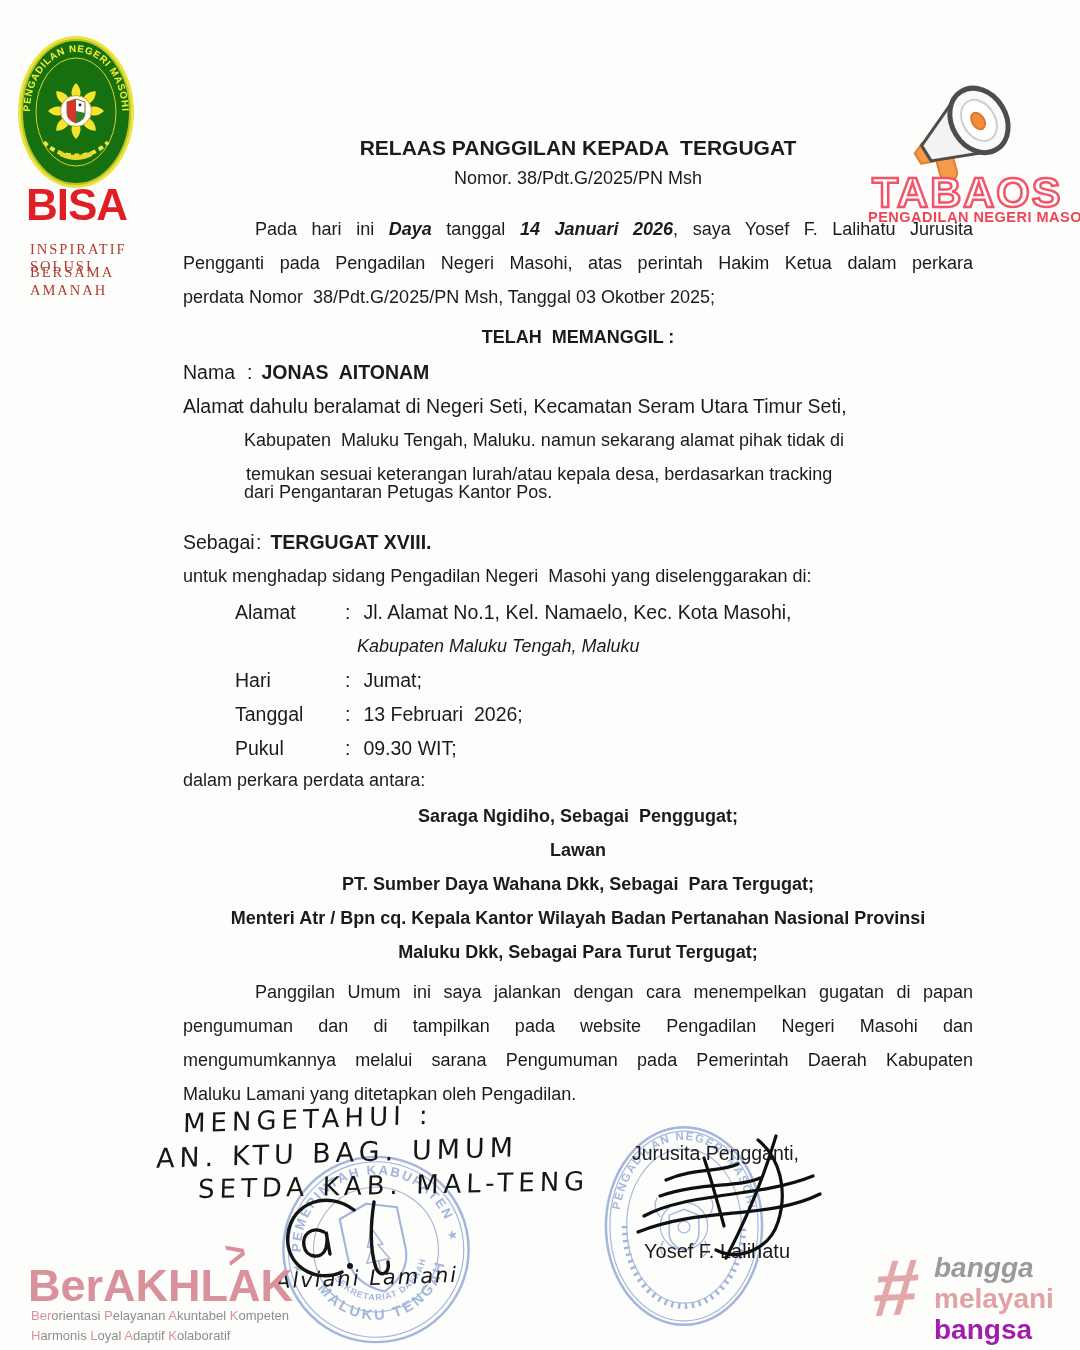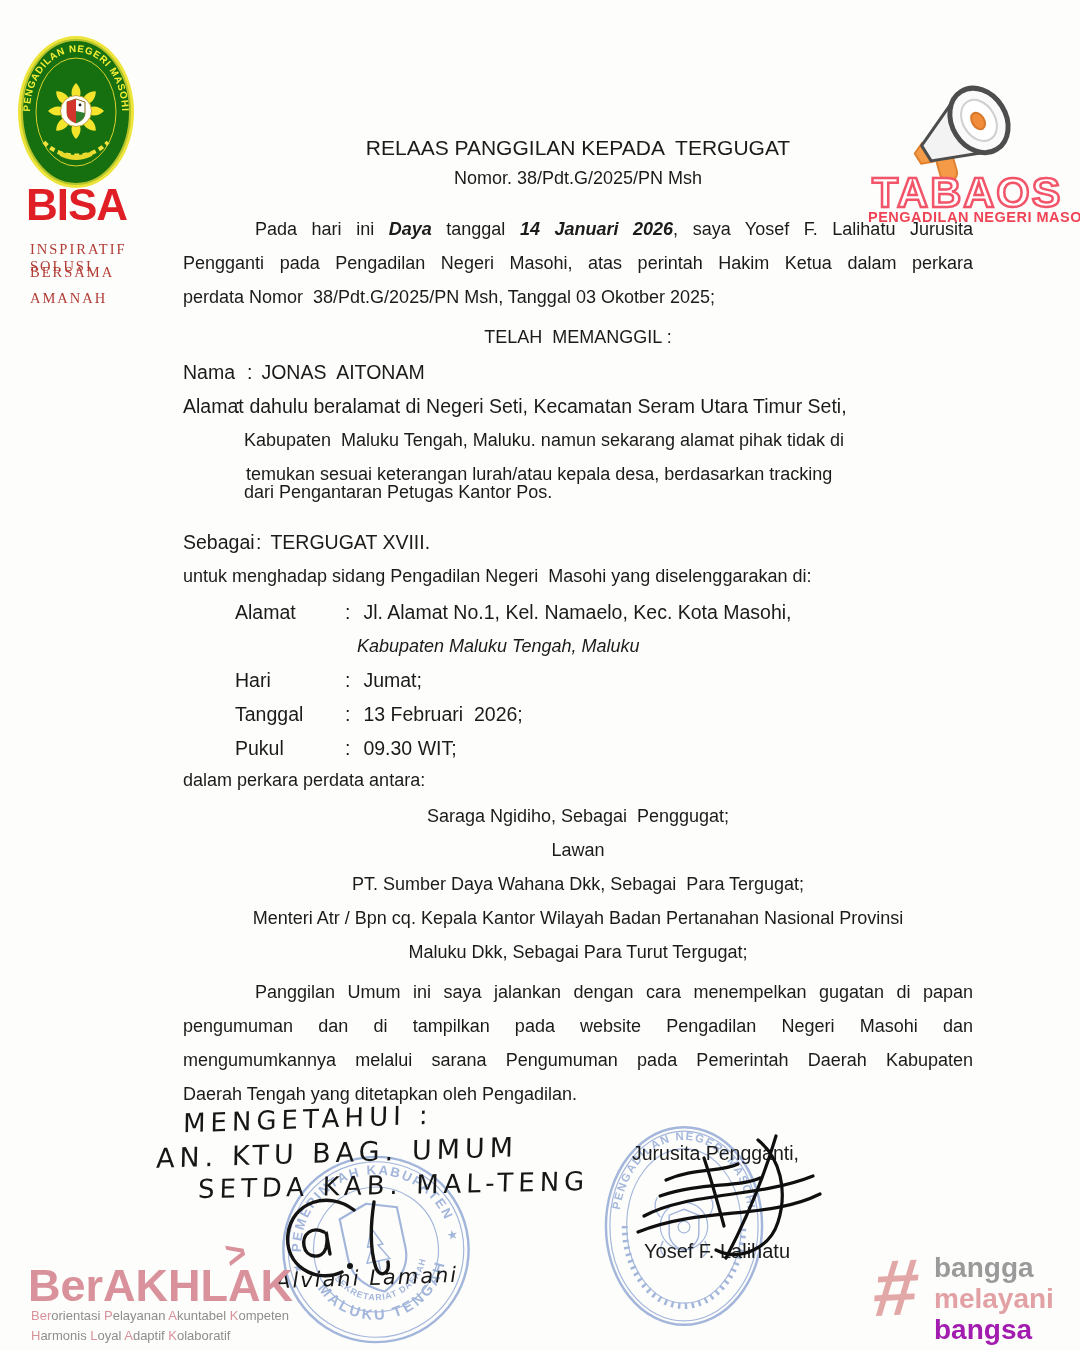--- a/index.html
+++ b/index.html
@@ -14,21 +14,21 @@
   }
   html,body{margin:0;padding:0;background:#e8e8e8;}
   .page{position:relative;width:1080px;height:1350px;background:#fdfdfb;overflow:hidden;
         font-family:"Liberation Sans", sans-serif;color:var(--ink);}
   .abs{position:absolute;}
   .line{position:absolute;left:183px;width:790px;font-size:18px;line-height:34px;
         white-space:pre-wrap;box-sizing:border-box;}
   .jst{text-align:justify;text-align-last:justify;}
   .ind{padding-left:72px;}
   .ctr{text-align:center;}
-  .b{font-weight:400;}
+  .b{font-weight:700;}
   .bi{font-weight:700;font-style:italic;}
   .row{position:absolute;left:183px;display:flex;font-size:19.5px;line-height:34px;white-space:pre;}
   .row .lbl{flex:none;}
   .row .cln{flex:none;margin-right:9px;}
   .lw64{width:64px;} .lw52{width:52px;} .lw73{width:73px;}
   .hrow{padding-left:52px;}
   .hrow .lbl{width:110px;}
   .hrow .cln{margin-right:13px;}
   
   .bisa-word{position:absolute;left:26px;top:180px;font-size:44px;font-weight:800;
@@ -94,21 +94,21 @@
       <circle cx="64" cy="71" r="1.4" fill="#222"></circle>
     </g>
     <path d="M28,108 A40,34 0 0 0 92,108" fill="none" stroke="#f2e43a" stroke-width="4" stroke-dasharray="5 3.5"></path>
     <path d="M42,116 Q60,126 78,116 L76,122 Q60,130 44,122 Z" fill="#e8d92c"></path>
   </svg>
 
   <div class="bisa-word">BISA</div>
   <div class="bisa-line" style="top:216px;margin-top:48px;">BERSAMA</div>
   <div class="bisa-line" style="top:241px;">INSPIRATIF</div>
   <div class="bisa-line" style="top:258px;">SOLUSI</div>
-  <div class="bisa-line" style="top:290px;">AMANAH</div>
+  <div class="bisa-line" style="top:282px;">AMANAH</div>
 
   <svg class="abs" style="left:890px;top:76px;" width="145" height="110" viewBox="0 0 145 110">
     <g transform="rotate(-32 72 55)">
       <rect x="32" y="60" width="17" height="32" rx="8" fill="#f59a47" stroke="#e0812e" stroke-width="2" transform="rotate(16 40 76)"></rect>
       <path d="M20,49 L32,44 L32,66 L20,61 Z" fill="#f59a47" stroke="#e0812e" stroke-width="2" stroke-linejoin="round"></path>
       <path d="M30,46 L82,24 L82,86 L30,64 Z" fill="#f3f3f3" stroke="#4d4d4d" stroke-width="3" stroke-linejoin="round"></path>
       <ellipse cx="92" cy="55" rx="27" ry="34" fill="#fafafa" stroke="#4d4d4d" stroke-width="5"></ellipse>
       <ellipse cx="92" cy="55" rx="16" ry="22" fill="#ffffff" stroke="#cfcfcf" stroke-width="2"></ellipse>
       <ellipse cx="91" cy="55" rx="6" ry="9" fill="#f08c3a" stroke="#d9782a" stroke-width="2"></ellipse>
     </g>
@@ -175,21 +175,21 @@
 
   <div class="line ctr b" style="top:799px;">Saraga Ngidiho, Sebagai  Penggugat;</div>
   <div class="line ctr b" style="top:833px;">Lawan</div>
   <div class="line ctr b" style="top:867px;">PT. Sumber Daya Wahana Dkk, Sebagai  Para Tergugat;</div>
   <div class="line ctr b" style="top:901px;">Menteri Atr / Bpn cq. Kepala Kantor Wilayah Badan Pertanahan Nasional Provinsi</div>
   <div class="line ctr b" style="top:935px;">Maluku Dkk, Sebagai Para Turut Tergugat;</div>
 
   <div class="line jst ind" style="top:975px;">Panggilan Umum ini saya jalankan dengan cara menempelkan gugatan di papan</div>
   <div class="line jst" style="top:1009px;">pengumuman dan di tampilkan pada website Pengadilan Negeri Masohi dan</div>
   <div class="line jst" style="top:1043px;">mengumumkannya melalui sarana Pengumuman pada Pemerintah Daerah Kabupaten</div>
-  <div class="line" style="top:1077px;">Daerah Tengah yang ditetapkan oleh Pengadilan.</div>
+  <div class="line" style="top:1077px;">Maluku Lamani yang ditetapkan oleh Pengadilan.</div>
 
   <svg class="abs" style="left:276px;top:1152px;transform:rotate(-12deg);opacity:.82;" width="200" height="195" viewBox="0 0 200 200">
     <g stroke="#8fa6d4" fill="none">
       <circle cx="100" cy="100" r="95" stroke-width="2.5"></circle>
       <circle cx="100" cy="100" r="90" stroke-width="1.2"></circle>
       <circle cx="100" cy="100" r="64" stroke-width="1.2"></circle>
       <path d="M100,52 L130,62 L130,104 Q130,130 100,144 Q70,130 70,104 L70,62 Z" stroke-width="2.2"></path>
       <path d="M100,78 L92,96 L97,96 L88,112 L112,112 L103,96 L108,96 Z M100,112 L100,122" stroke-width="1.5"></path>
     </g>
     <defs>
@@ -257,17 +257,17 @@
       <path d="M96,30 C104,54 110,76 116,98"></path>
     </g>
   </svg>
 
   <div class="bak-word">BerAKHLAK</div>
   <div class="bak-chev">&gt;</div>
   <div class="bak-tag" style="top:1306px;"><span class="pk">Ber</span><span>orientasi </span><span class="pk">P</span><span>elayanan </span><span class="pk">A</span><span>kuntabel </span><span class="pk">K</span><span>ompeten</span></div>
   <div class="bak-tag" style="top:1326px;"><span class="pk">H</span><span>armonis </span><span class="pk">L</span><span>oyal </span><span class="pk">A</span><span>daptif </span><span class="pk">K</span><span>olaboratif</span></div>
 
   <div class="bng-hash">#</div>
-  <div class="bng-w" style="top:1252px;color:#9a9a9a;">bangga</div>
+  <div class="bng-w" style="top:1252px;color:#9a9a9a;font-style:italic;">bangga</div>
   <div class="bng-w" style="top:1283px;color:#e2a1a4;">melayani</div>
   <div class="bng-w" style="top:1314px;color:#a21caf;">bangsa</div>
 
 </div>
 
 </body></html>

